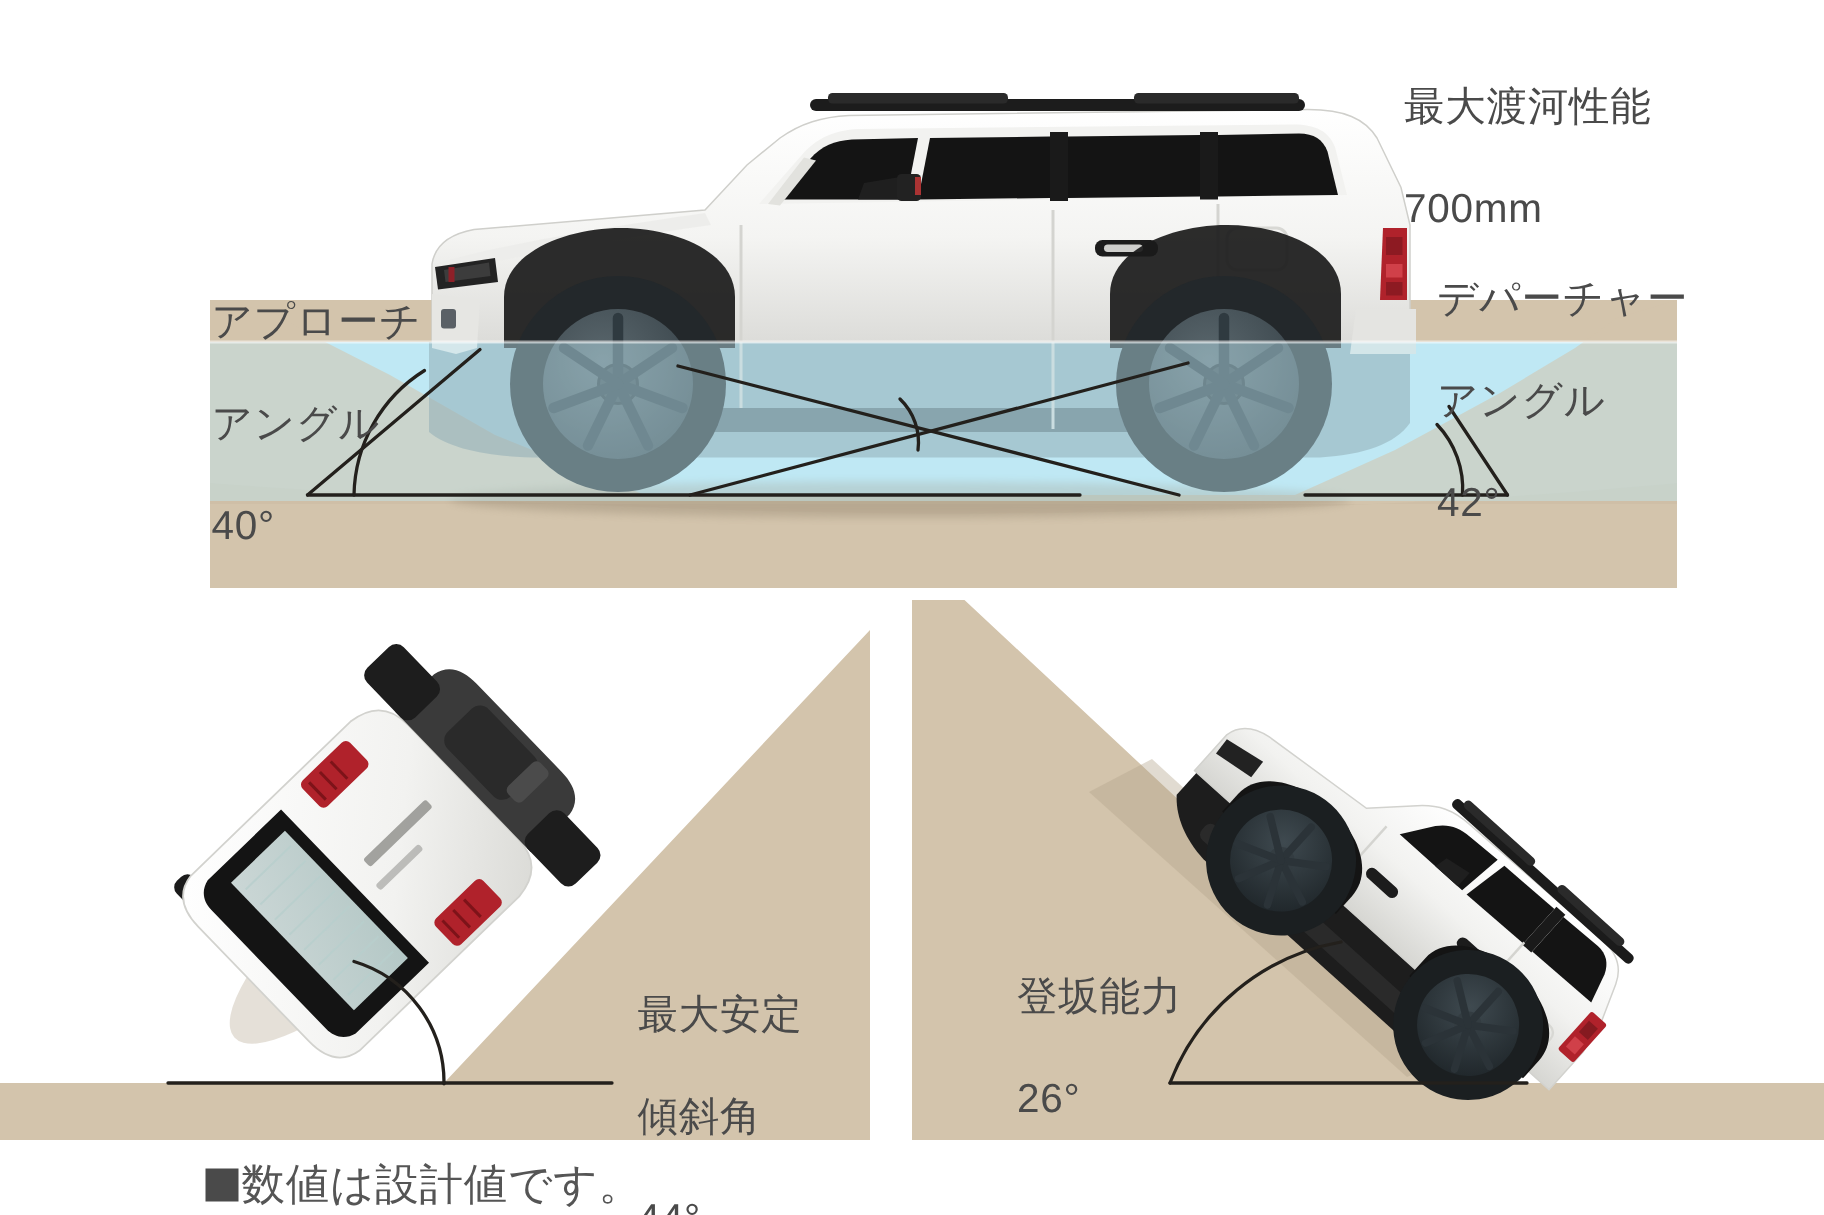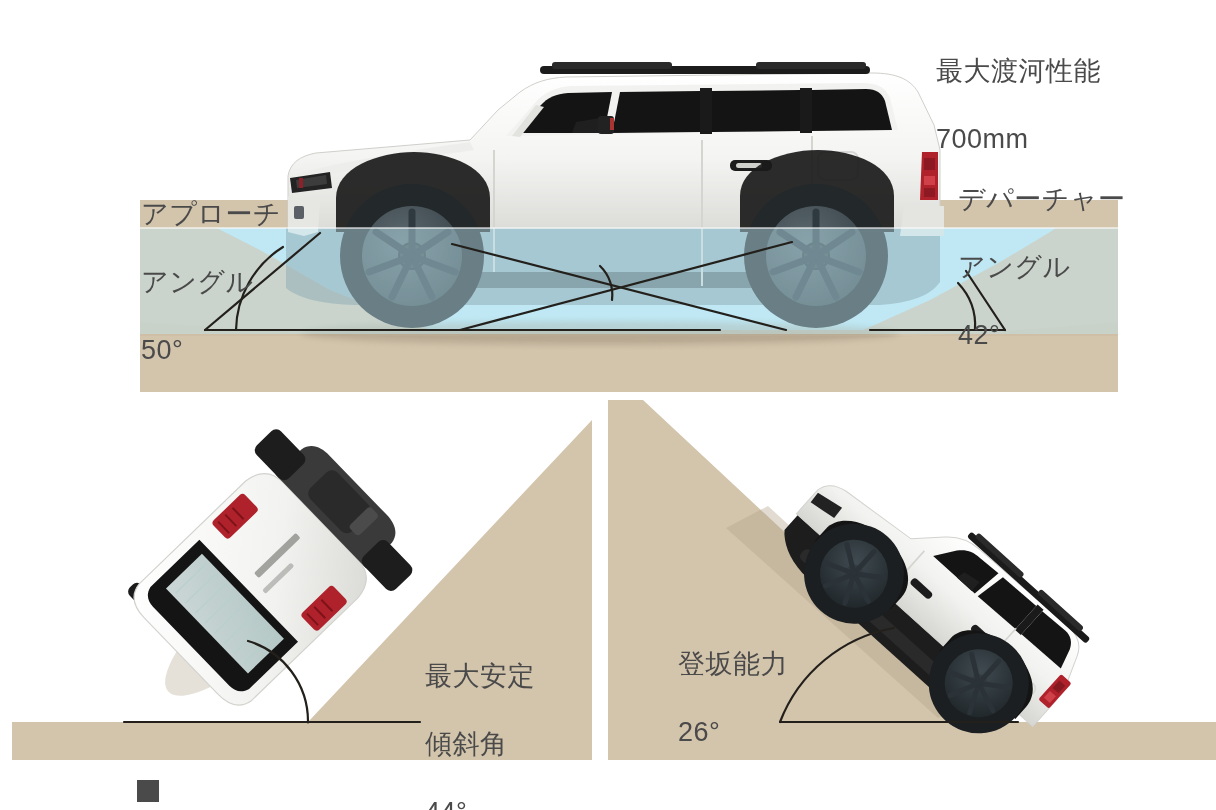--- a/index.html
+++ b/index.html
@@ -40,21 +40,20 @@
     width: 1216px;
     height: 400px;
   }
 
   
   #bottom-left-panel {
     position: absolute;
     left: 0; top: 400px;
     width: 608px;
     height: 360px;
-    padding-left: 12px;
   }
   #bottom-right-panel {
     position: absolute;
     left: 608px; top: 400px;
     width: 624px;
     height: 360px;
   }
 
   
   #footnote {
@@ -253,21 +252,21 @@
     </svg>
 
     <div class="label" style="left:936px; top:20px;">
       <div>最大渡河性能</div>
       <div>700mm</div>
     </div>
 
     <div class="label" style="left:141px; top:163px;">
       <div>アプローチ</div>
       <div>アングル</div>
-      <div>50°</div>
+      <div>40°</div>
     </div>
 
     <div class="label" style="left:958px; top:148px;">
       <div>デパーチャー</div>
       <div>アングル</div>
       <div>42°</div>
     </div>
 
   </div>
 
@@ -452,16 +451,16 @@
       </g>
     </svg>
 
     <div class="label" style="left:70px; top:213px;">
       <div>登坂能力</div>
       <div>26°</div>
     </div>
   </div>
 
   <div id="footnote">
-    <span class="sq"></span>
+    <span class="sq"></span><span>数値は設計値です。</span>
   </div>
 
 </div>
 
 </body></html>

